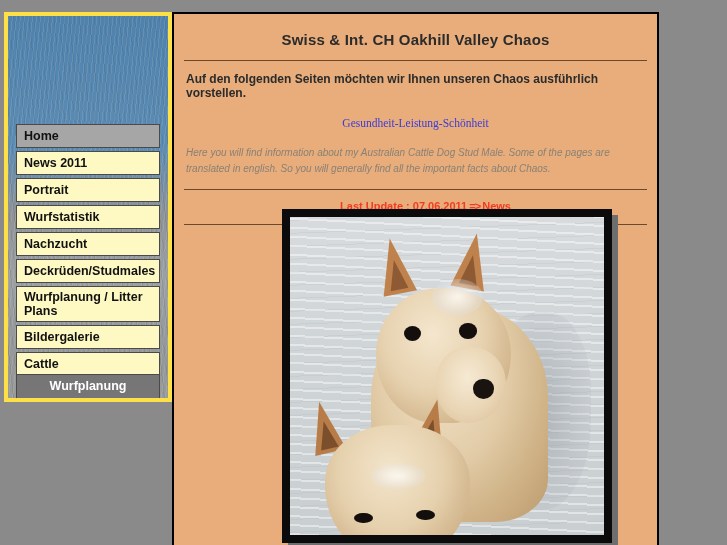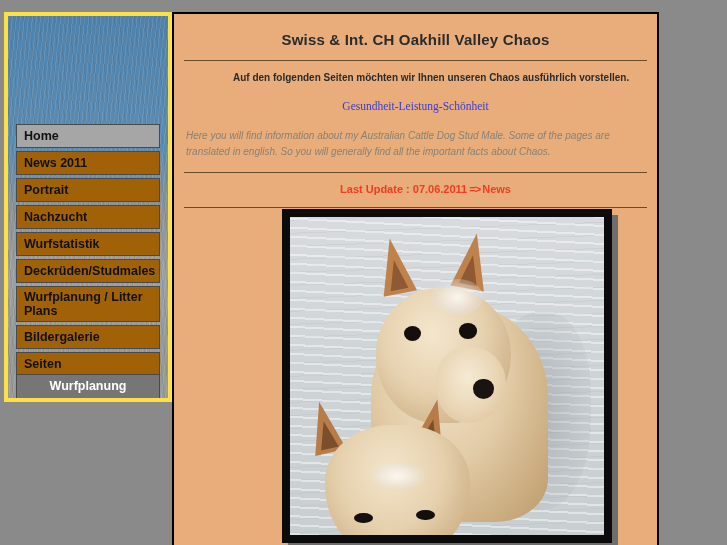--- a/index.html
+++ b/index.html
@@ -59,21 +59,21 @@
   }
 
   #nav {
     position: absolute;
     left: 8px; top: 108px;
     width: 144px;
   }
   .nav-item {
     display: block;
     width: 144px;
-    background: #a16207;
+    background: #fef9c3;
     border: 1px solid #4a4a4a;
     color: #111;
     font-size: 12.5px;
     font-weight: bold;
     padding: 4px 6px 4px 7px;
     margin-bottom: 3px;
     line-height: 14px;
     text-align: left;
     cursor: pointer;
   }
@@ -123,25 +123,24 @@
     color: #2b2b2b;
     padding-top: 17px;
     letter-spacing: .2px;
   }
   hr.rule {
     border: none;
     border-top: 1px solid #6b4a2c;
     margin: 12px 10px 0 10px;
   }
   #intro-de {
-    font-size: 10px;
+    font-size: 12px;
     font-weight: bold;
     color: #2b2b2b;
     padding: 11px 4px 0 12px;
-    margin-left: 47px;
   }
   #links-row {
     text-align: center;
     font-size: 11.5px;
     color: #3b3bd6;
     padding-top: 17px;
     font-family: Liberation Serif, serif;
   }
   #links-row a {
     color: #3b3bd6;
@@ -322,36 +321,36 @@
       <div class="nav-item active">
         <span>Home</span>
       </div>
       <div class="nav-item">
         <span>News 2011</span>
       </div>
       <div class="nav-item">
         <span>Portrait</span>
       </div>
       <div class="nav-item">
+        <span>Wurfstatistik</span>
+      </div>
+      <div class="nav-item">
         <span>Nachzucht</span>
-      </div>
-      <div class="nav-item">
-        <span>Wurfstatistik</span>
       </div>
       <div class="nav-item">
         <span>Deckrüden/Studmales</span>
       </div>
       <div class="nav-item two-line">
         <span>Wurfplanung / Litter Plans</span>
       </div>
       <div class="nav-item">
         <span>Bildergalerie</span>
       </div>
       <div class="nav-item">
-        <span>Seiten</span>
+        <span>Cattle</span>
       </div>
       <div class="nav-item">
         <span>Gästebuch</span>
       </div>
     </div>
 
     <div id="blogarchiv-wrap">
       <div id="blogarchiv">
         <span>Wurfplanung</span>
       </div>

